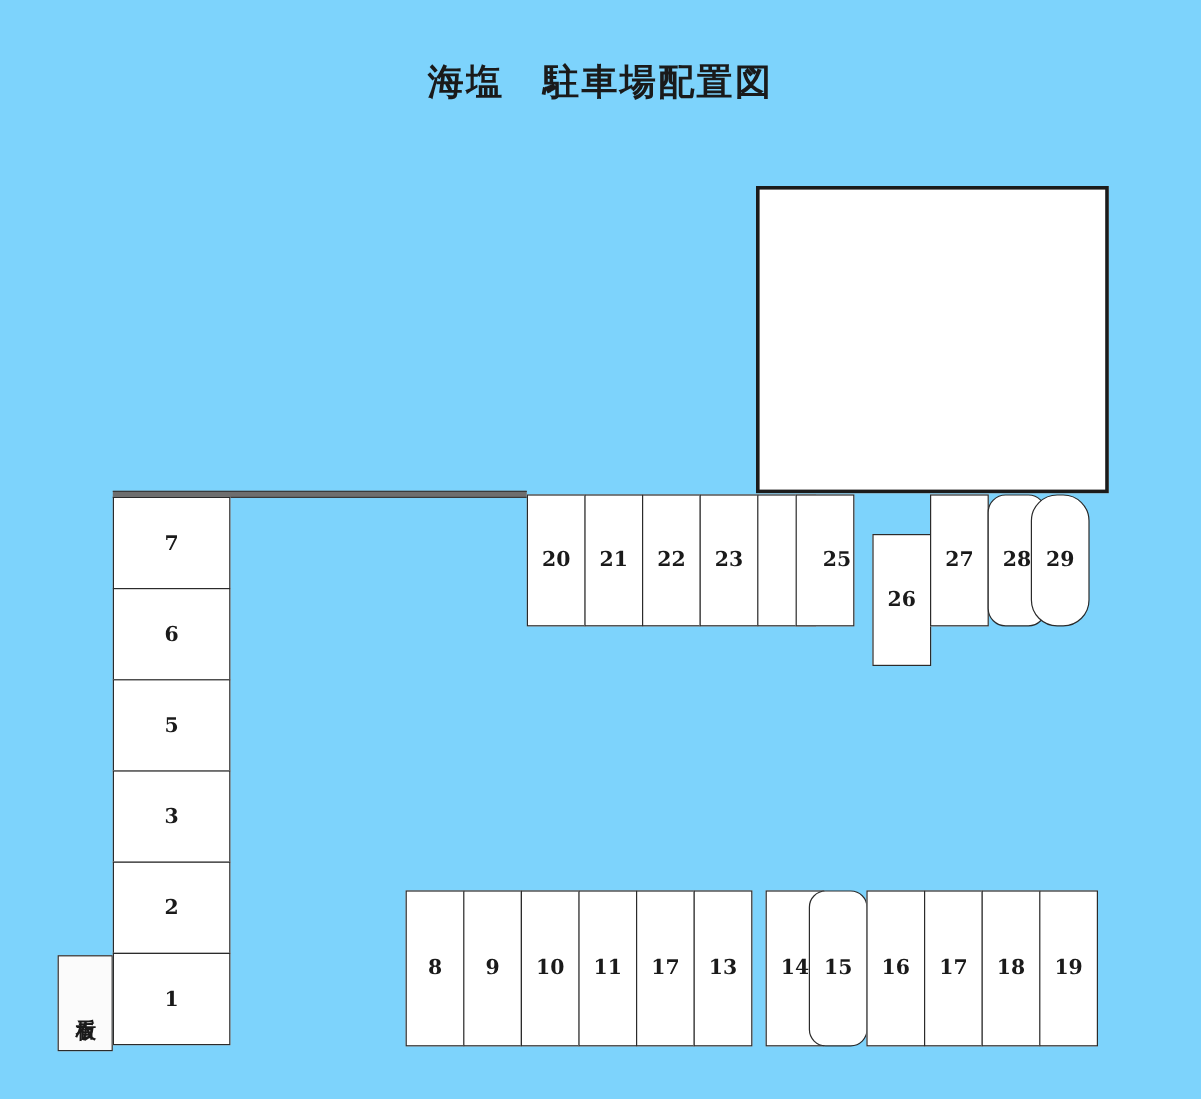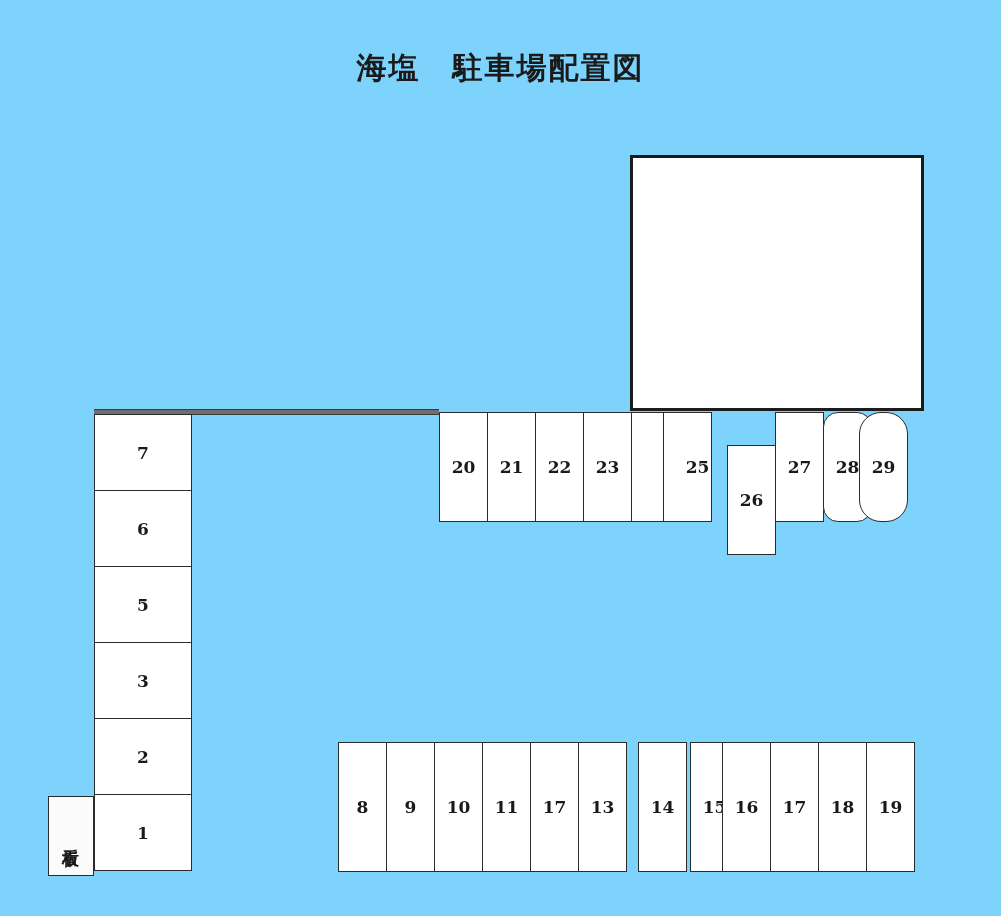--- a/index.html
+++ b/index.html
@@ -163,20 +163,20 @@
   </div>
 
   <div id="bottom-row">
     <div class="stall" style="left:0px;">8</div>
     <div class="stall" style="left:48px;">9</div>
     <div class="stall" style="left:96px;">10</div>
     <div class="stall" style="left:144px;">11</div>
     <div class="stall" style="left:192px;">17</div>
     <div class="stall" style="left:240px;">13</div>
     <div class="stall" style="left:300px;">14</div>
-    <div class="stall" style="left:352px;">15</div>
+    <div class="stall" style="left:336px;border-radius:14px;">15</div>
     <div class="stall" style="left:384px;">16</div>
     <div class="stall" style="left:432px;">17</div>
     <div class="stall" style="left:480px;">18</div>
     <div class="stall" style="left:528px;">19</div>
   </div>
 
 </div>
 
 </body></html>

